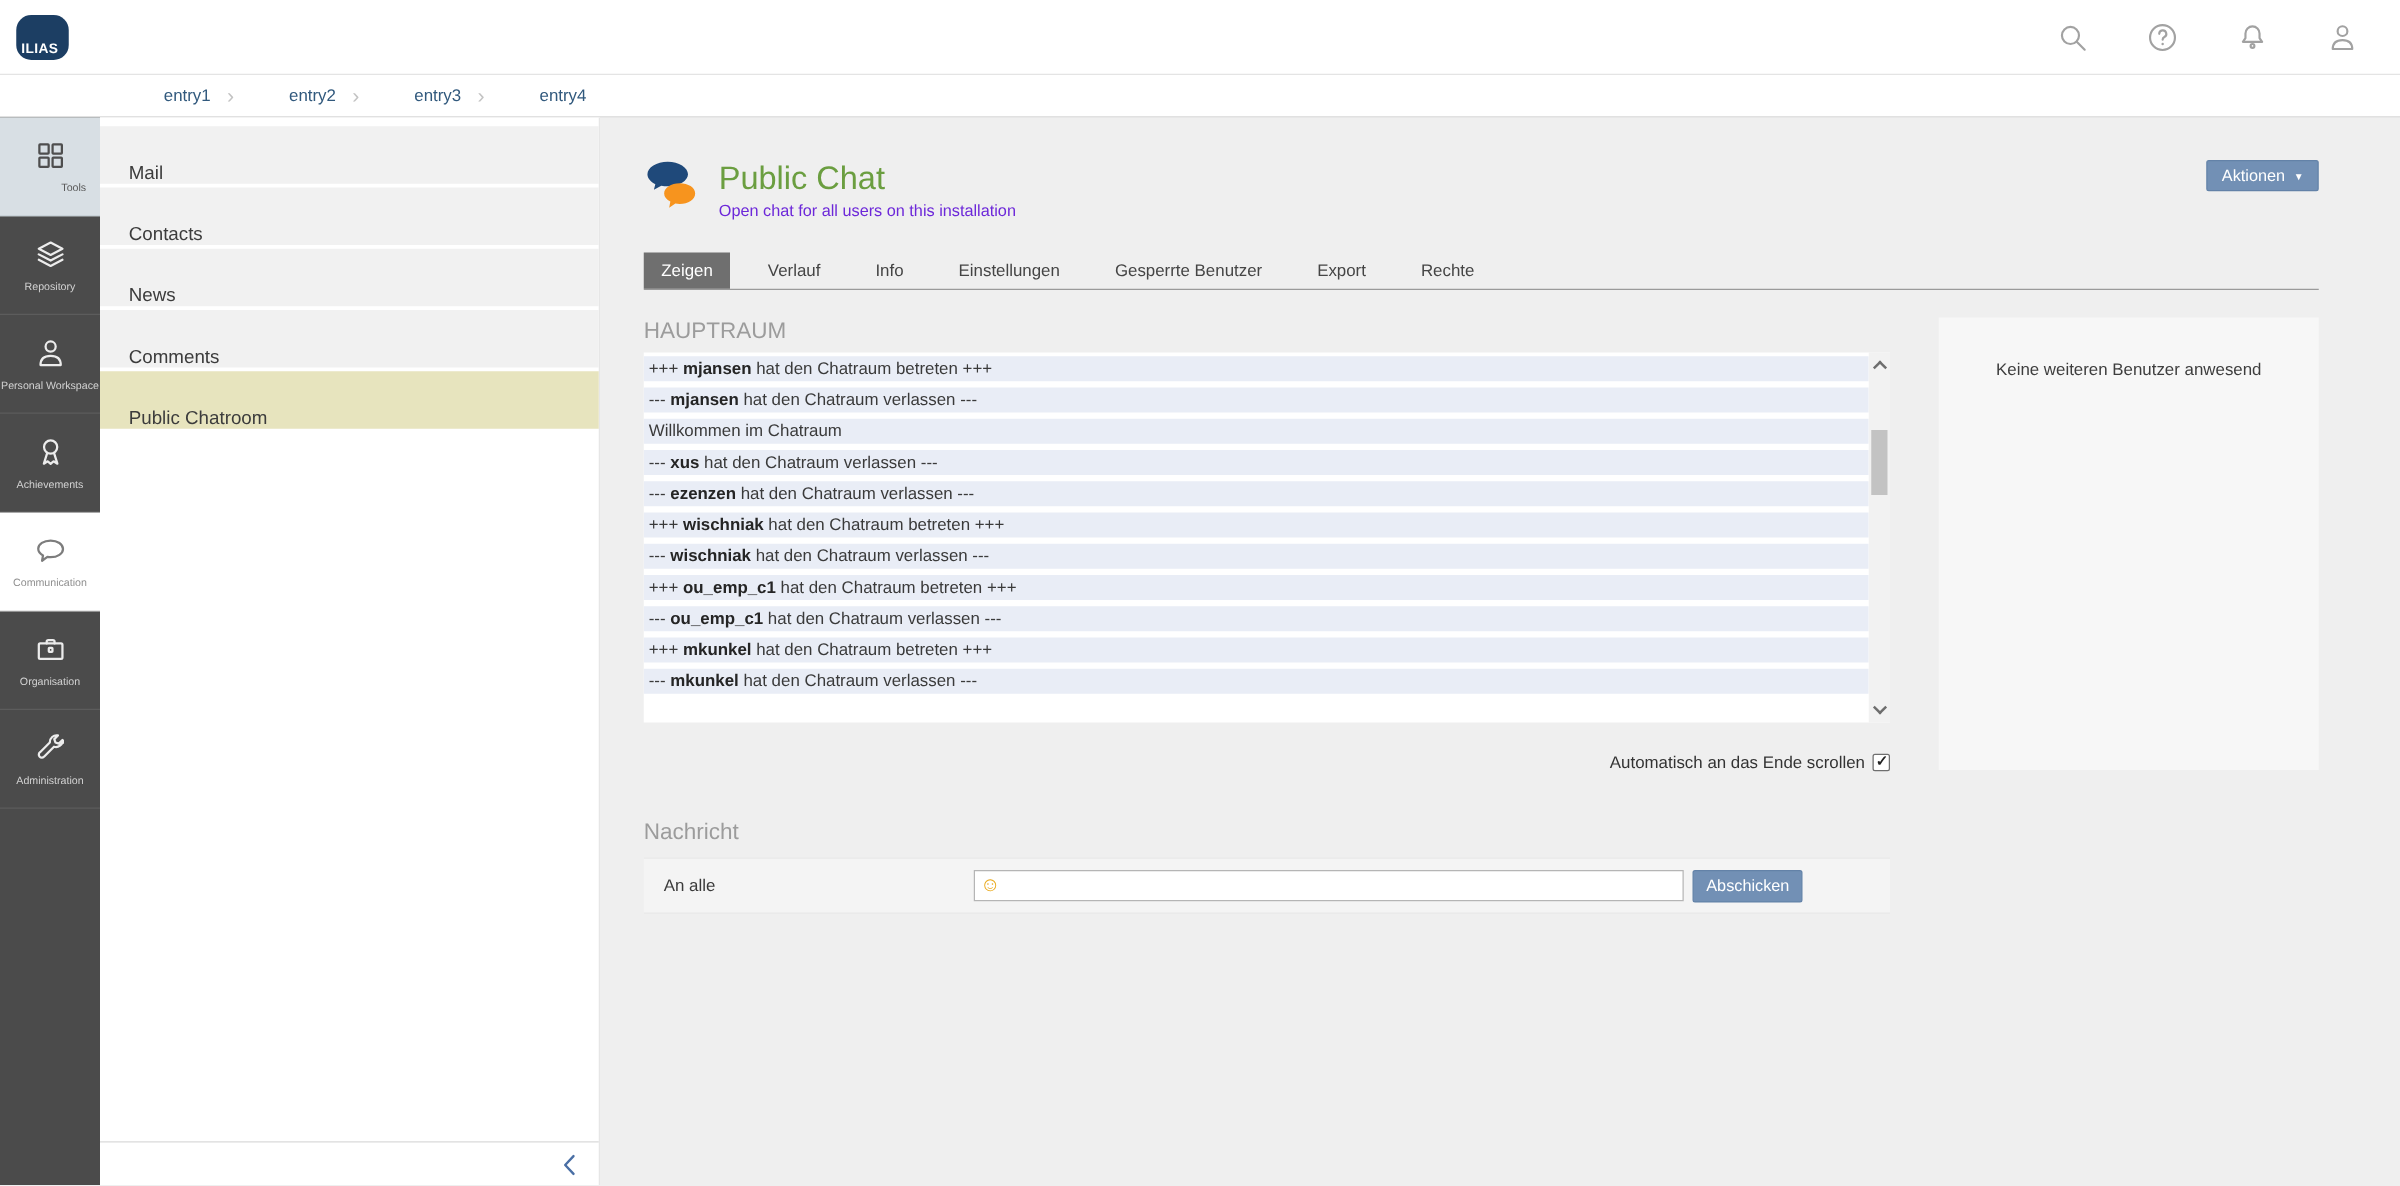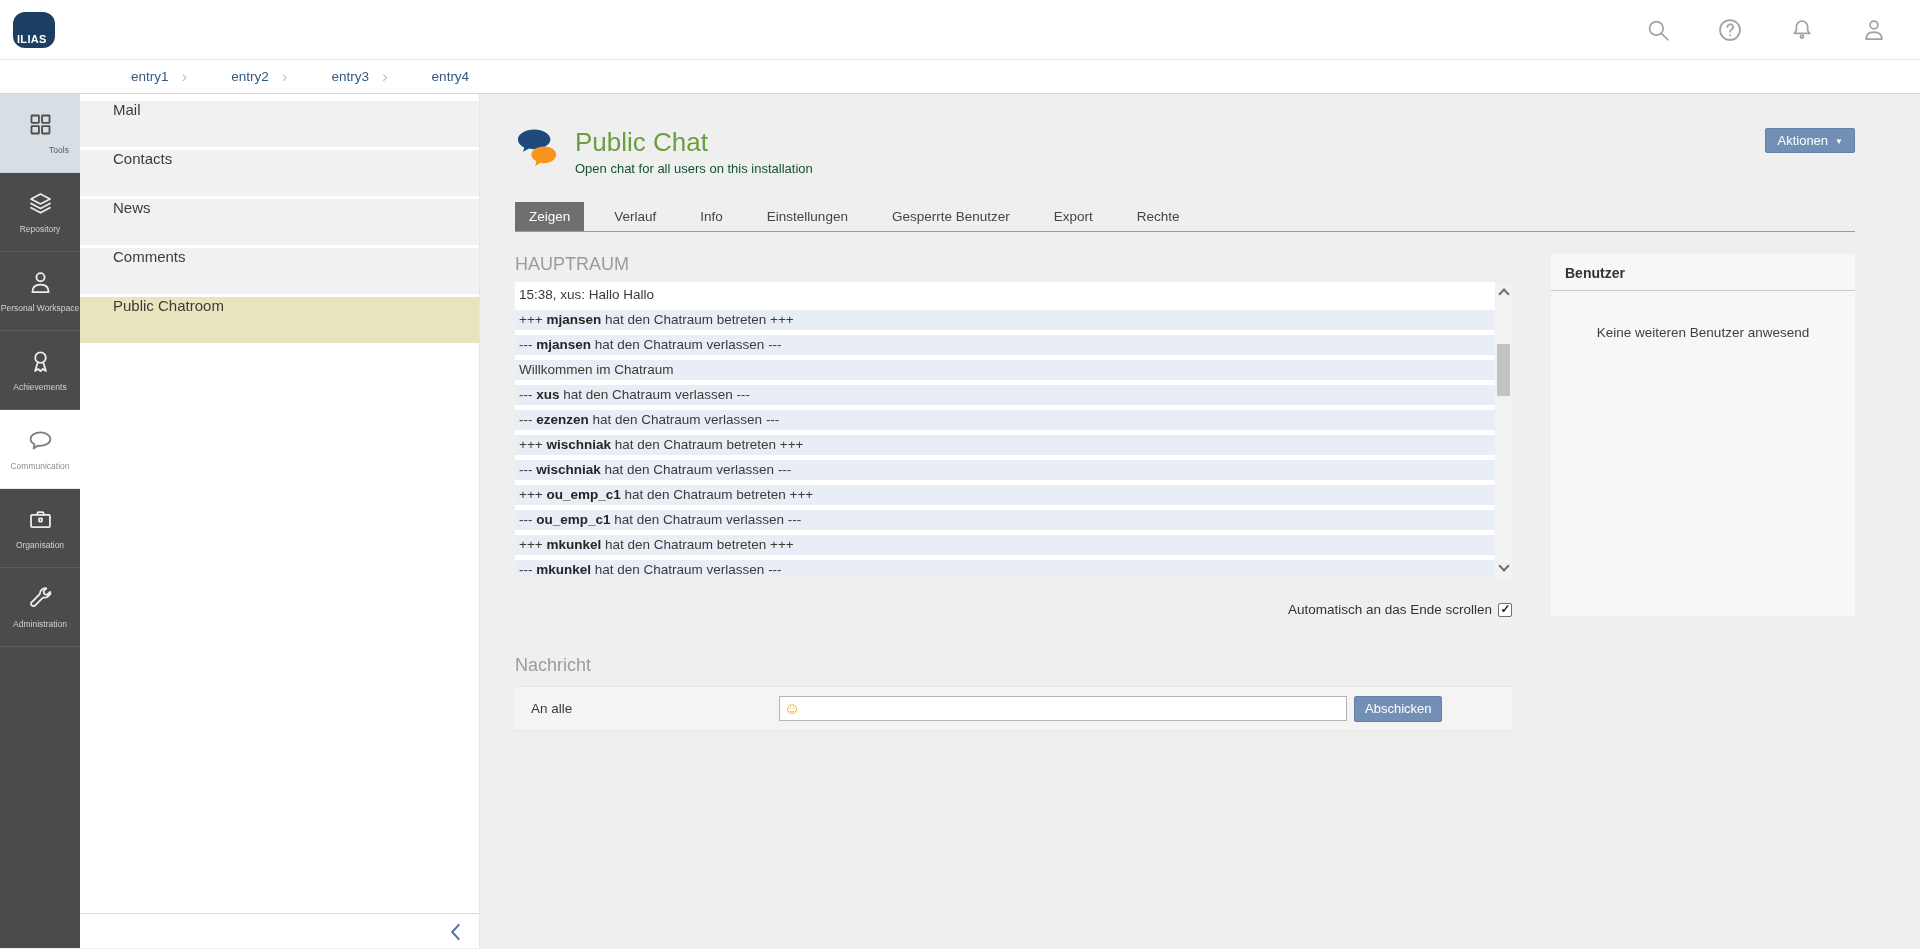--- a/index.html
+++ b/index.html
@@ -29,33 +29,33 @@
   .rail-item { height:79px; border-bottom:1px solid #5c5c5c; display:flex; flex-direction:column; align-items:center; justify-content:center; gap:7px; color:#ececec; cursor:pointer; }
   .rail-item [data-icon-slot] { width:27px; height:27px; display:block; }
   .rail-label { font-size:8.5px; color:#d2d2d2; white-space:nowrap; }
   .rail-item.active-light { background:#d8dfe4; color:#4e4e4e; border-bottom:1px solid #c9d2d8; }
   .rail-item.active-light .rail-label { color:#5a5a5a;margin-left:38px; }
   .rail-item.active-white { background:#fff; color:#7d7d7d; border-bottom:1px solid #e8e8e8; }
   .rail-item.active-white .rail-label { color:#8f8f8f; }
 
   
   .sidebar { width:400px; background:#fff; border-right:1px solid #e6e6e6; position:relative; padding-top:7px; flex:none; }
-  .menu-item { height:46px; background:#f1f1f1; margin-bottom:3px; display:flex; align-items:flex-start; padding-left:33px; font-size:15px; color:#3c3c3c; cursor:pointer; }
+  .menu-item { height:46px; background:#f1f1f1; margin-bottom:3px; display:flex; align-items:flex-end; padding-left:23px; font-size:15px; color:#3c3c3c; cursor:pointer; }
   .menu-item.active { background:#e7e4be; }
   .sidebar-footer { position:absolute; bottom:6px; left:0; right:0; border-top:1px solid #dadada; padding:8px 16px 0 0; display:flex; justify-content:flex-end; }
   .collapse-btn { width:16px; height:20px; color:#4a6fa5; cursor:pointer; }
 
   
   .content { flex:1; padding:0 65px 0 35px; min-width:0; }
 
   .page-head { margin-top:34px; position:relative; display:flex; align-items:flex-start; height:58px; }
   .chat-icon { width:46px; height:42px; flex:none; }
   .title-block { margin-left:14px; }
   .page-title { color:#6b9e40; font-size:26px; font-weight:400; line-height:1.15; }
-  .page-subtitle { color:#14532d; font-size:13px; margin-top:3px; }
+  .page-subtitle { color:#6d28d9; font-size:13px; margin-top:3px; }
   .actions-btn { position:absolute; right:0; top:0; background:#7290b5; color:#fff; font-size:13px; border:1px solid #6382a8; border-radius:2px; padding:4px 11px; cursor:pointer; font-family:Liberation Sans, sans-serif; }
   .actions-btn::after { content:"▼"; font-size:8px; margin-left:7px; vertical-align:1px; }
 
   .tabs { margin-top:16px; border-bottom:1px solid #9a9a9a; display:flex; gap:16px; }
   .tab { font-size:13.5px; color:#454545; padding:7px 14px; cursor:pointer; white-space:nowrap; }
   .tab.active { background:#6f6f6f; color:#fff; }
 
   .content-cols { margin-top:22px; display:flex;justify-content:center; }
   .chat-col { width:997px; flex:none; }
   .section-title { font-size:18px; color:#9c9c9c; font-weight:400; }
@@ -270,21 +270,20 @@
         </div>
       </div>
 
     <div class="content-cols">
       <section class="chat-col">
         <h2 class="section-title room-title">HAUPTRAUM</h2>
 
         <div class="chat-box">
           <div class="chat-rows">
 
-          <div class="chat-row"><span>15:38, xus: Hallo Hallo</span><b></b><span></span></div>
               <div class="chat-row hl"><span>+++ </span><b>mjansen</b><span> hat den Chatraum betreten +++</span></div>
               <div class="chat-row hl"><span>--- </span><b>mjansen</b><span> hat den Chatraum verlassen ---</span></div>
               <div class="chat-row hl"><span>Willkommen im Chatraum</span><b></b><span></span></div>
               <div class="chat-row hl"><span>--- </span><b>xus</b><span> hat den Chatraum verlassen ---</span></div>
               <div class="chat-row hl"><span>--- </span><b>ezenzen</b><span> hat den Chatraum verlassen ---</span></div>
               <div class="chat-row hl"><span>+++ </span><b>wischniak</b><span> hat den Chatraum betreten +++</span></div>
               <div class="chat-row hl"><span>--- </span><b>wischniak</b><span> hat den Chatraum verlassen ---</span></div>
               <div class="chat-row hl"><span>+++ </span><b>ou_emp_c1</b><span> hat den Chatraum betreten +++</span></div>
               <div class="chat-row hl"><span>--- </span><b>ou_emp_c1</b><span> hat den Chatraum verlassen ---</span></div>
               <div class="chat-row hl"><span>+++ </span><b>mkunkel</b><span> hat den Chatraum betreten +++</span></div>
@@ -308,19 +307,18 @@
           <span class="form-label">An alle</span>
           <span class="input-wrap">
             <input class="msg-input" type="text" value="" style="">
             <span class="emoji-btn"></span>
           </span>
           <button class="send-btn">Abschicken</button>
         </div>
       </section>
 
       <aside class="users-panel">
-        <div class="users-head">Benutzer</div>
         <div class="users-empty">Keine weiteren Benutzer anwesend</div>
       </aside>
     </div>
 
   </main>
 </div>
 
 </body></html>

